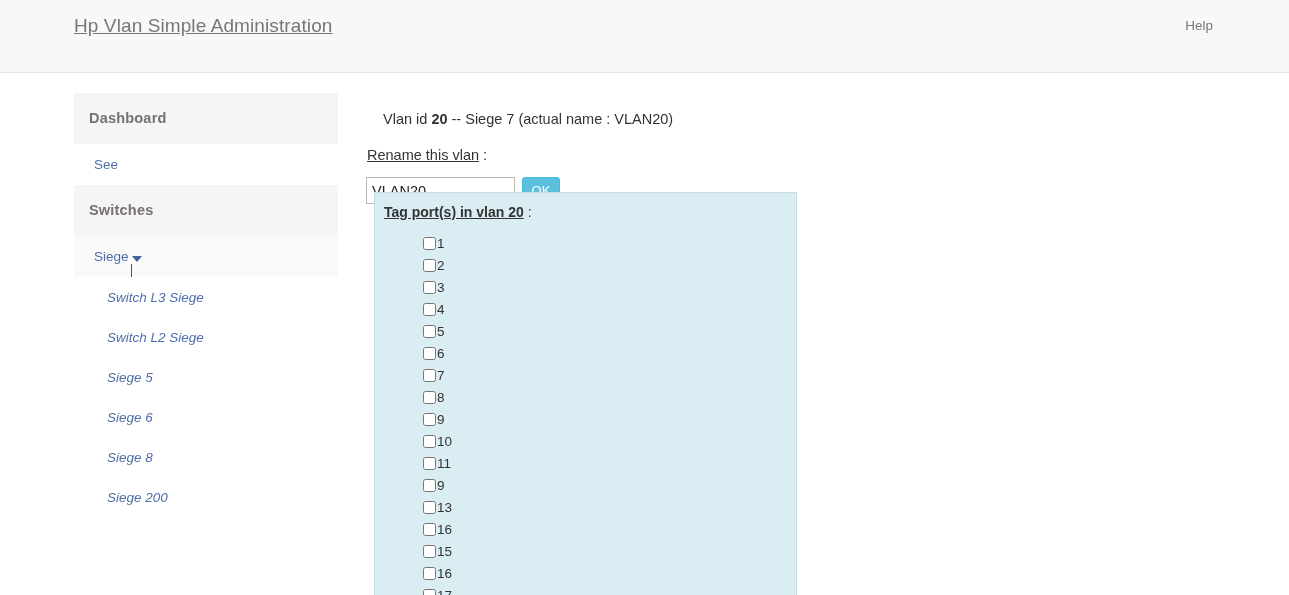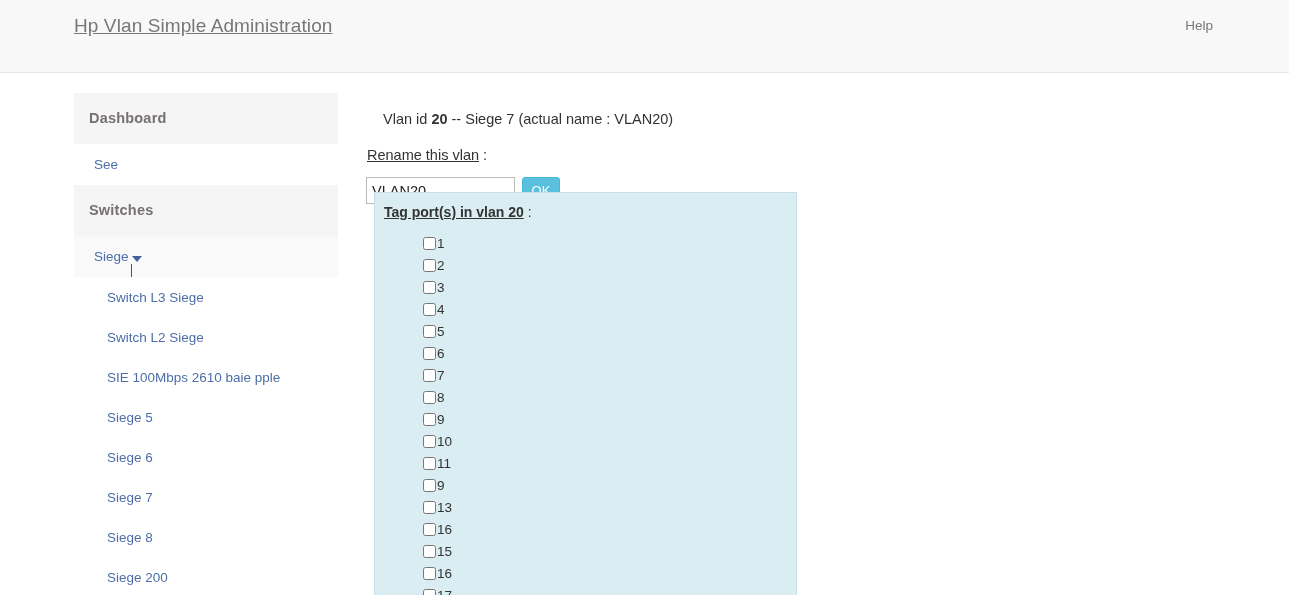--- a/index.html
+++ b/index.html
@@ -81,21 +81,21 @@
   .nav-link span.lbl {
     position: absolute;
     left: 20px;
     top: 12px;
     font-size: 13.5px;
     line-height: 18px;
     color: #4d6ea8;
     white-space: nowrap;
   }
   .nav-link.indent span.lbl { left: 33px; }
-  .nav-link.tall { height: 40px; }
+  .nav-link.tall { height: 40px; font-style: italic; }
 
   .caret {
     position: absolute;
     left: 58px;
     top: 20px;
     width: 0; height: 0;
     border-left: 5px solid transparent;
     border-right: 5px solid transparent;
     border-top: 6px solid #45619b;
   }
@@ -254,30 +254,24 @@
     <span class="text-cursor"></span>
   </a>
 
   <a class="nav-link indent tall" href="#">
     <span class="lbl">Switch L3 Siege</span>
   </a>
   <a class="nav-link indent tall" href="#">
     <span class="lbl">Switch L2 Siege</span>
   </a>
   <a class="nav-link indent tall" href="#">
-    <span class="lbl">SIE 100Mbps 2610 baie pple</span>
-  </a>
-  <a class="nav-link indent tall" href="#">
     <span class="lbl">Siege 5</span>
   </a>
   <a class="nav-link indent tall" href="#">
     <span class="lbl">Siege 6</span>
-  </a>
-  <a class="nav-link indent tall" href="#">
-    <span class="lbl">Siege 7</span>
   </a>
   <a class="nav-link indent tall" href="#">
     <span class="lbl">Siege 8</span>
   </a>
   <a class="nav-link indent tall" href="#">
     <span class="lbl">Siege 200</span>
   </a>
 </div>
 
 <div class="main">

